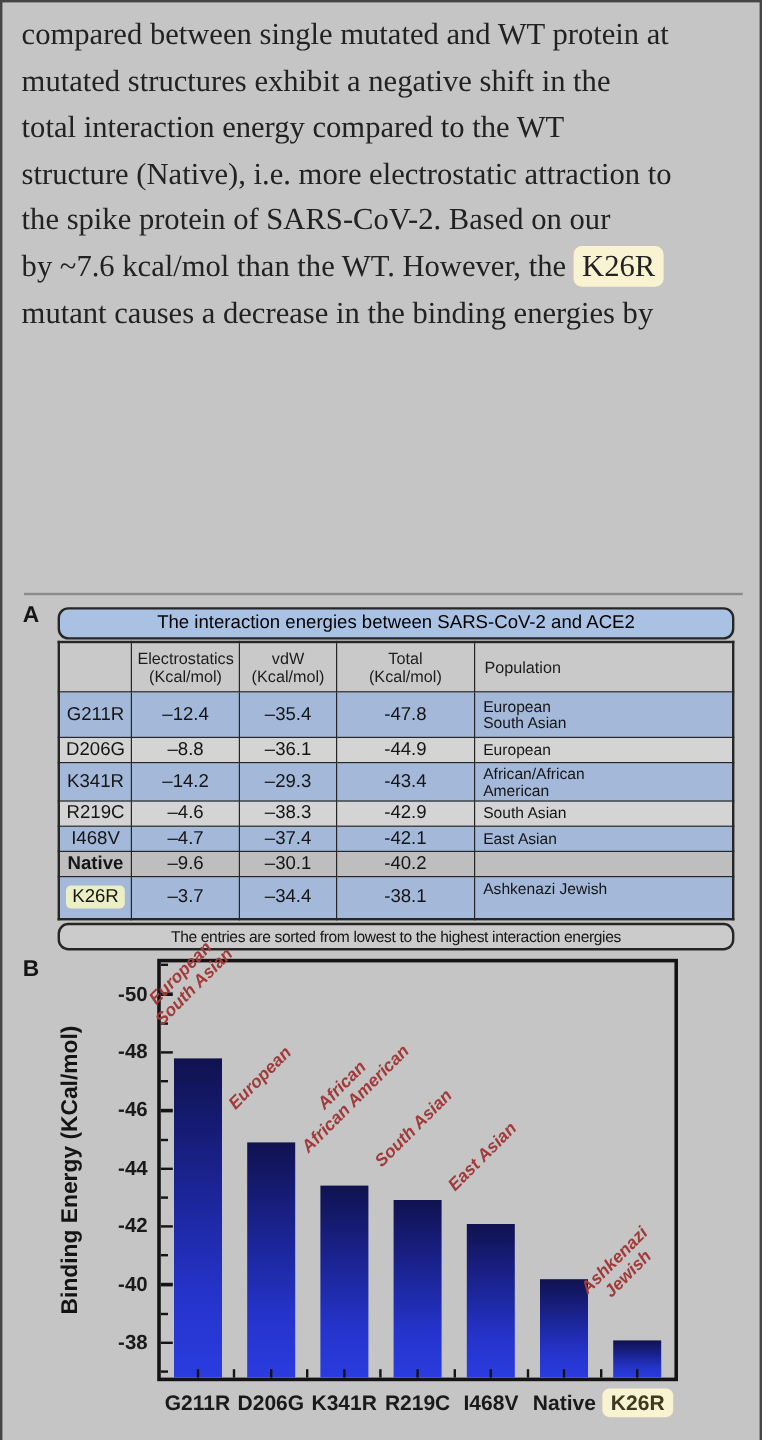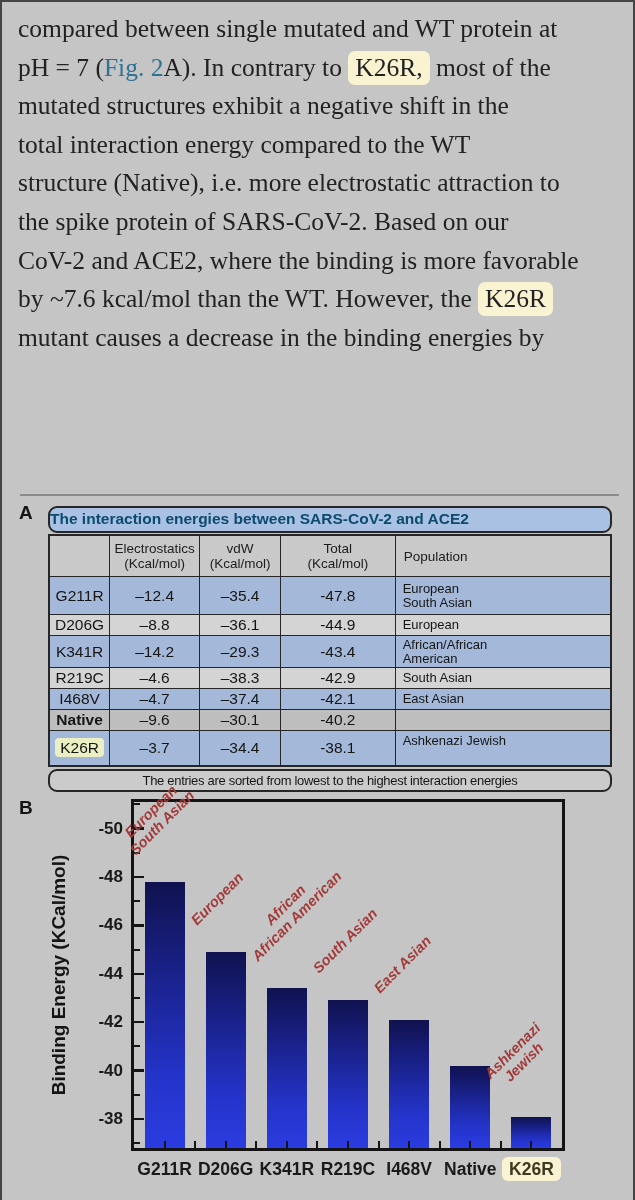--- a/index.html
+++ b/index.html
@@ -28,21 +28,21 @@
   .seg-hl{background:var(--hl);border-radius:7px;padding:2px 7px 3px 7px;}
   
   .rule{position:absolute;left:18px;top:492px;width:599px;height:2px;background:#8b8b8b;}
   
   .panel-label{position:absolute;font-weight:bold;font-size:19px;color:#151515;}
   .panel-a{left:17px;top:500px;}
   
   .tablewrap{position:absolute;left:46px;top:504px;width:564px;}
   .ttitle{
     border:2px solid var(--tableborder);border-radius:9px;background:var(--titleblue);
-    font-weight:bold;font-size:15.5px;color:#0c4a6e;
+    font-weight:normal;font-size:15.5px;color:#000000;text-align:center;
     padding:2px 0 3px 0;
   }
   .tgrid{border-collapse:collapse;width:100%;table-layout:fixed;margin-top:1px;
     border:2px solid var(--tableborder);}
   .tgrid th,.tgrid td{border:1.5px solid var(--tableborder);}
   .tgrid th{background:var(--headergray);font-weight:normal;font-size:13.5px;line-height:15px;
     color:#1c1c1c;text-align:center;padding:5px 2px;}
   .tgrid th.poph{text-align:left;padding-left:8px;vertical-align:middle;}
   .c0{width:10.8%;}.c1{width:16%;}.c2{width:14.4%;}.c3{width:20.4%;}.c4{width:38.4%;}
   .tgrid td{font-size:15.5px;color:#151515;text-align:center;padding:1px 2px;}
@@ -80,26 +80,24 @@
   .ylab{position:absolute;transform:translate(-50%,-50%) rotate(-90deg);
     font-weight:bold;font-size:19px;color:#141414;white-space:nowrap;}
 </style>
 </head>
 <body>
 
 <div class="page">
 
   <div class="paragraph" id="paragraph">
       <div class="pline"><span>compared between single mutated and WT protein at</span></div>
-      <div class="pline"><span>pH = 7 (</span><span class="seg-link">Fig. 2</span><span>A). In contrary to </span><span class="seg-hl">K26R,</span><span> most of the</span></div>
       <div class="pline"><span>mutated structures exhibit a negative shift in the</span></div>
       <div class="pline"><span>total interaction energy compared to the WT</span></div>
       <div class="pline"><span>structure (Native), i.e. more electrostatic attraction to</span></div>
       <div class="pline"><span>the spike protein of SARS-CoV-2. Based on our</span></div>
-      <div class="pline"><span>CoV-2 and ACE2, where the binding is more favorable</span></div>
       <div class="pline"><span>by ~7.6 kcal/mol than the WT. However, the </span><span class="seg-hl">K26R</span></div>
       <div class="pline"><span>mutant causes a decrease in the binding energies by</span></div>
     </div>
 
   <div class="rule"></div>
 
   <div class="panel-label panel-a">A</div>
 
   <div class="tablewrap">
     <div class="ttitle">The interaction energies between SARS-CoV-2 and ACE2</div>

